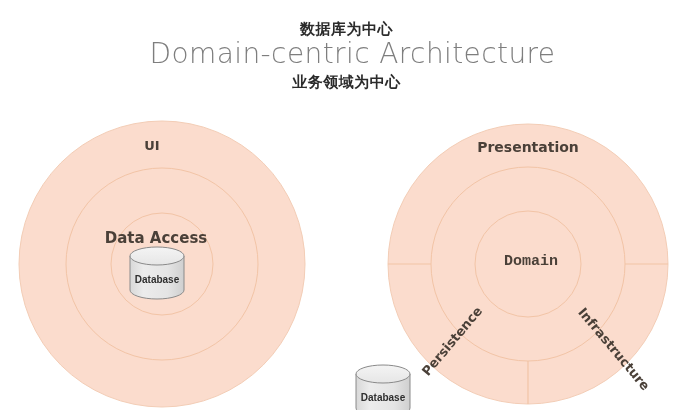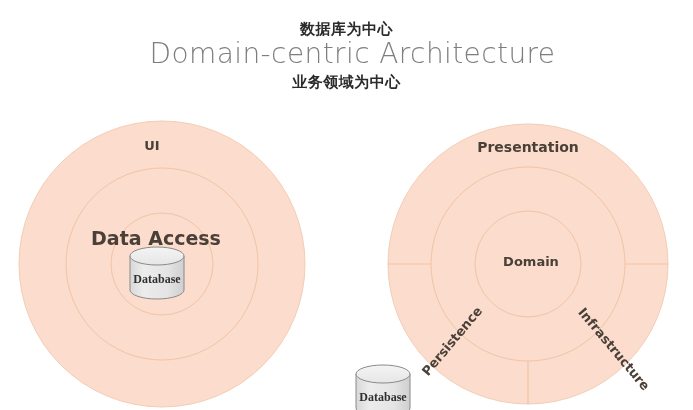--- a/index.html
+++ b/index.html
@@ -75,38 +75,38 @@
     position: absolute;
     font-family: "DejaVu Sans", "Liberation Sans", sans-serif;
     font-weight: 700;
     color: #4a4038;
     white-space: nowrap;
     transform: translate(-50%, -50%);
     pointer-events: none;
   }
   .lbl-ui           { font-size: 13px; }
   .lbl-business     { font-size: 13px; }
-  .lbl-dataaccess   { font-size: 19px; }
+  .lbl-dataaccess   { font-size: 15px; }
   .lbl-presentation { font-size: 14px; }
   .lbl-application  { font-size: 13px; }
-  .lbl-domain       { font-size: 13px; }
+  .lbl-domain       { font-size: 15px; font-family: Liberation Mono, monospace; }
   .lbl-rot-left {
     font-size: 13px;
     transform: translate(-50%, -50%) rotate(-50deg);
   }
   .lbl-rot-right {
     font-size: 13px;
     transform: translate(-50%, -50%) rotate(50deg);
   }
 
   
   .db-label {
     position: absolute;
-    font-family: Liberation Serif, serif;
-    font-size: 12px;
+    font-family: Liberation Sans, sans-serif;
+    font-size: 10px;
     font-weight: 700;
     color: #2f2f2f;
     transform: translate(-50%, -50%);
     white-space: nowrap;
     pointer-events: none;
   }
 </style>
 </head>
 <body>
 

